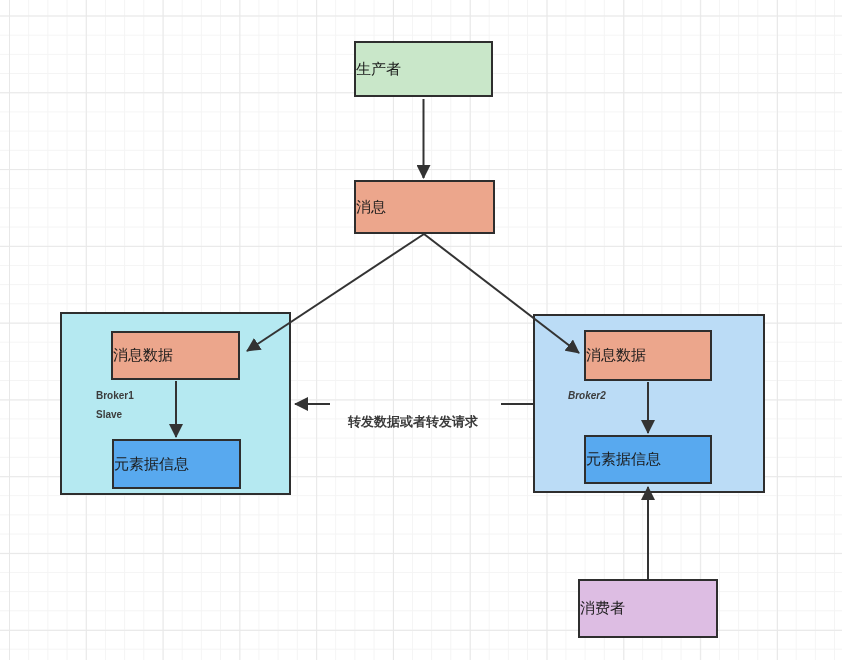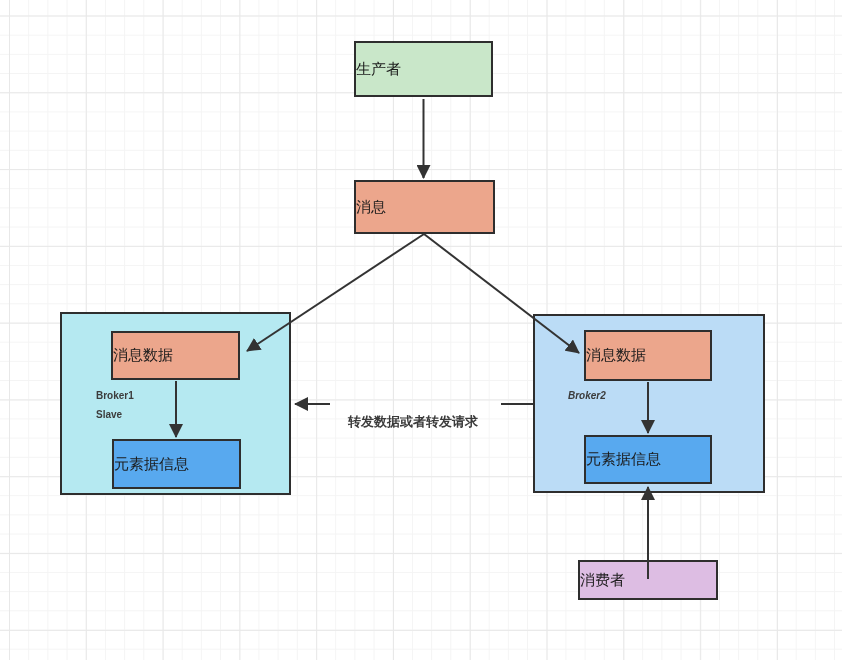--- a/index.html
+++ b/index.html
@@ -25,21 +25,21 @@
     text-align:center;
   }
   .producer{left:354px;top:41px;width:139px;height:56px;background:var(--producer-fill,#c9e7c9);}
   .message{left:354px;top:180px;width:141px;height:54px;background:var(--message-fill,#eca68c);}
   .broker1{left:60px;top:312px;width:231px;height:183px;background:var(--broker1-fill,#b5e9f1);}
   .broker2{left:533px;top:314px;width:232px;height:179px;background:var(--broker2-fill,#bbdcf6);}
   .b1-msgdata{left:111px;top:331px;width:129px;height:49px;background:var(--message-fill,#eca68c);}
   .b1-metadata{left:112px;top:439px;width:129px;height:50px;background:var(--metadata-fill,#58a9ef);}
   .b2-msgdata{left:584px;top:330px;width:128px;height:51px;background:var(--message-fill,#eca68c);}
   .b2-metadata{left:584px;top:435px;width:128px;height:49px;background:var(--metadata-fill,#58a9ef);}
-  .consumer{left:578px;top:560px;width:140px;height:40px;background:var(--consumer-fill,#ddbde3);}
+  .consumer{left:578px;top:579px;width:140px;height:59px;background:var(--consumer-fill,#ddbde3);}
   .edges{position:absolute;left:0;top:0;width:842px;height:660px;pointer-events:none;}
   .edges path{stroke:var(--arrow-color,#333333);stroke-width:2;fill:none;pointer-events:stroke;}
   .broker-title{
     position:absolute;width:160px;
     text-align:left;font-weight:bold;font-size:10px;line-height:19px;color:#3c3c3c;
   }
   .b1-title{left:96px;top:386px;}
   .b2-title{left:568px;top:386px;font-style:italic;}
   .edge-label{
     position:absolute;left:313px;top:395px;width:200px;

